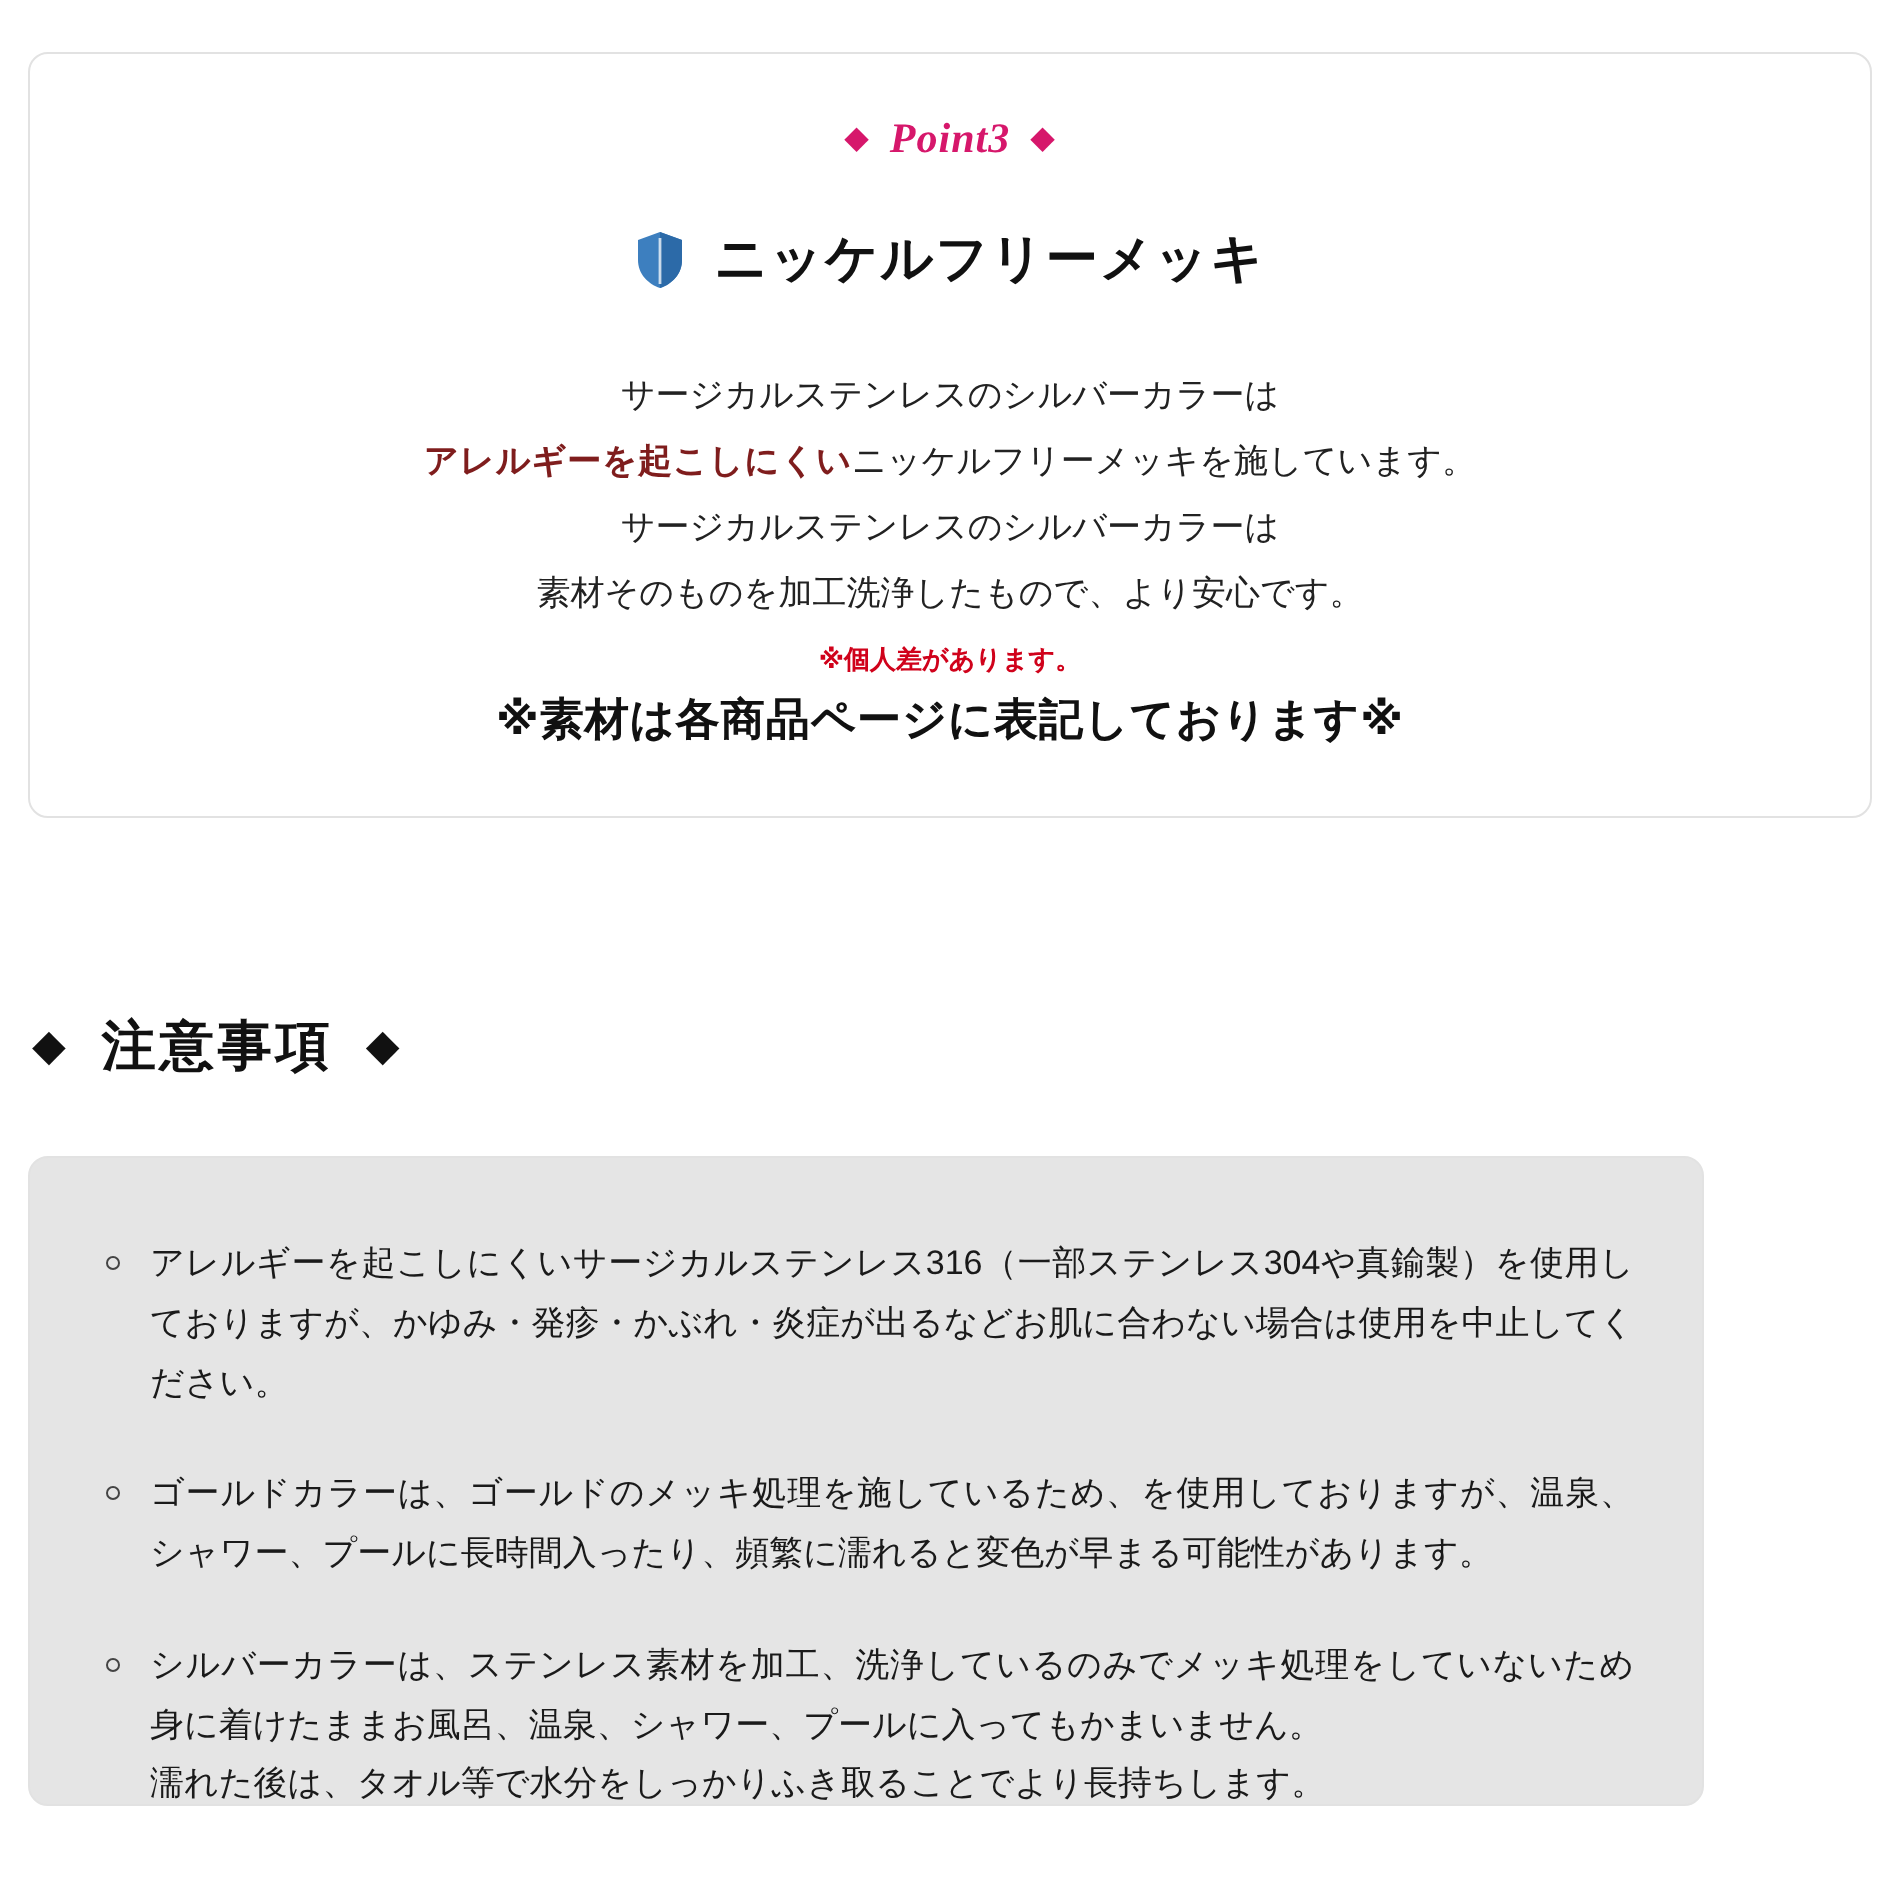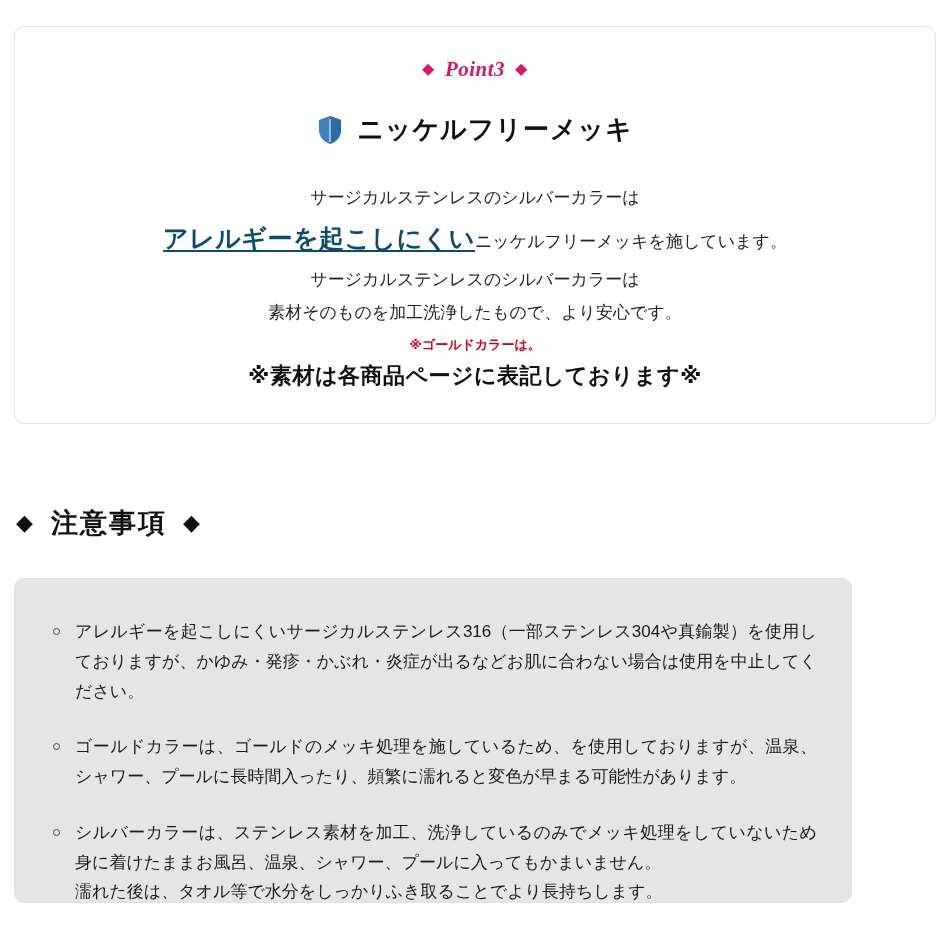--- a/index.html
+++ b/index.html
@@ -72,24 +72,23 @@
   .point-body {
     margin-top: 34px;
     font-size: 17px;
     line-height: 1.95;
     color: #222222;
   }
   .point-body .line2 {
     font-size: 17px;
   }
   .emph-link {
-    font-size: 25px;
-    font-weight: bold;
-    color: #0c4a6e;
-    text-decoration: underline;
+    font-size: 17px;
+    font-weight: bold;
+    color: #7f1d1d;
     text-underline-offset: 3px;
     letter-spacing: 0.5px;
   }
   .note-red {
     color: #d0021b;
     font-size: 13px;
     font-weight: bold;
     margin-top: 6px;
     line-height: 1.6;
   }
@@ -184,21 +183,21 @@
       <span>ニッケルフリーメッキ</span>
     </div>
 
     <div class="point-body">
       <div>サージカルステンレスのシルバーカラーは</div>
       <div class="line2">
         <span class="emph-link">アレルギーを起こしにくい</span><span>ニッケルフリーメッキを施しています。</span>
       </div>
       <div>サージカルステンレスのシルバーカラーは</div>
       <div>素材そのものを加工洗浄したもので、より安心です。</div>
-      <div class="note-red">※ゴールドカラーは。</div>
+      <div class="note-red">※個人差があります。</div>
       <div class="note-strong">※素材は各商品ページに表記しております※</div>
     </div>
   </div>
 
   <div class="section-heading">
     <span class="diamond">◆</span><span>注意事項</span><span class="diamond">◆</span>
   </div>
 
   <div class="notice-card">
     <ul class="notice-list">

